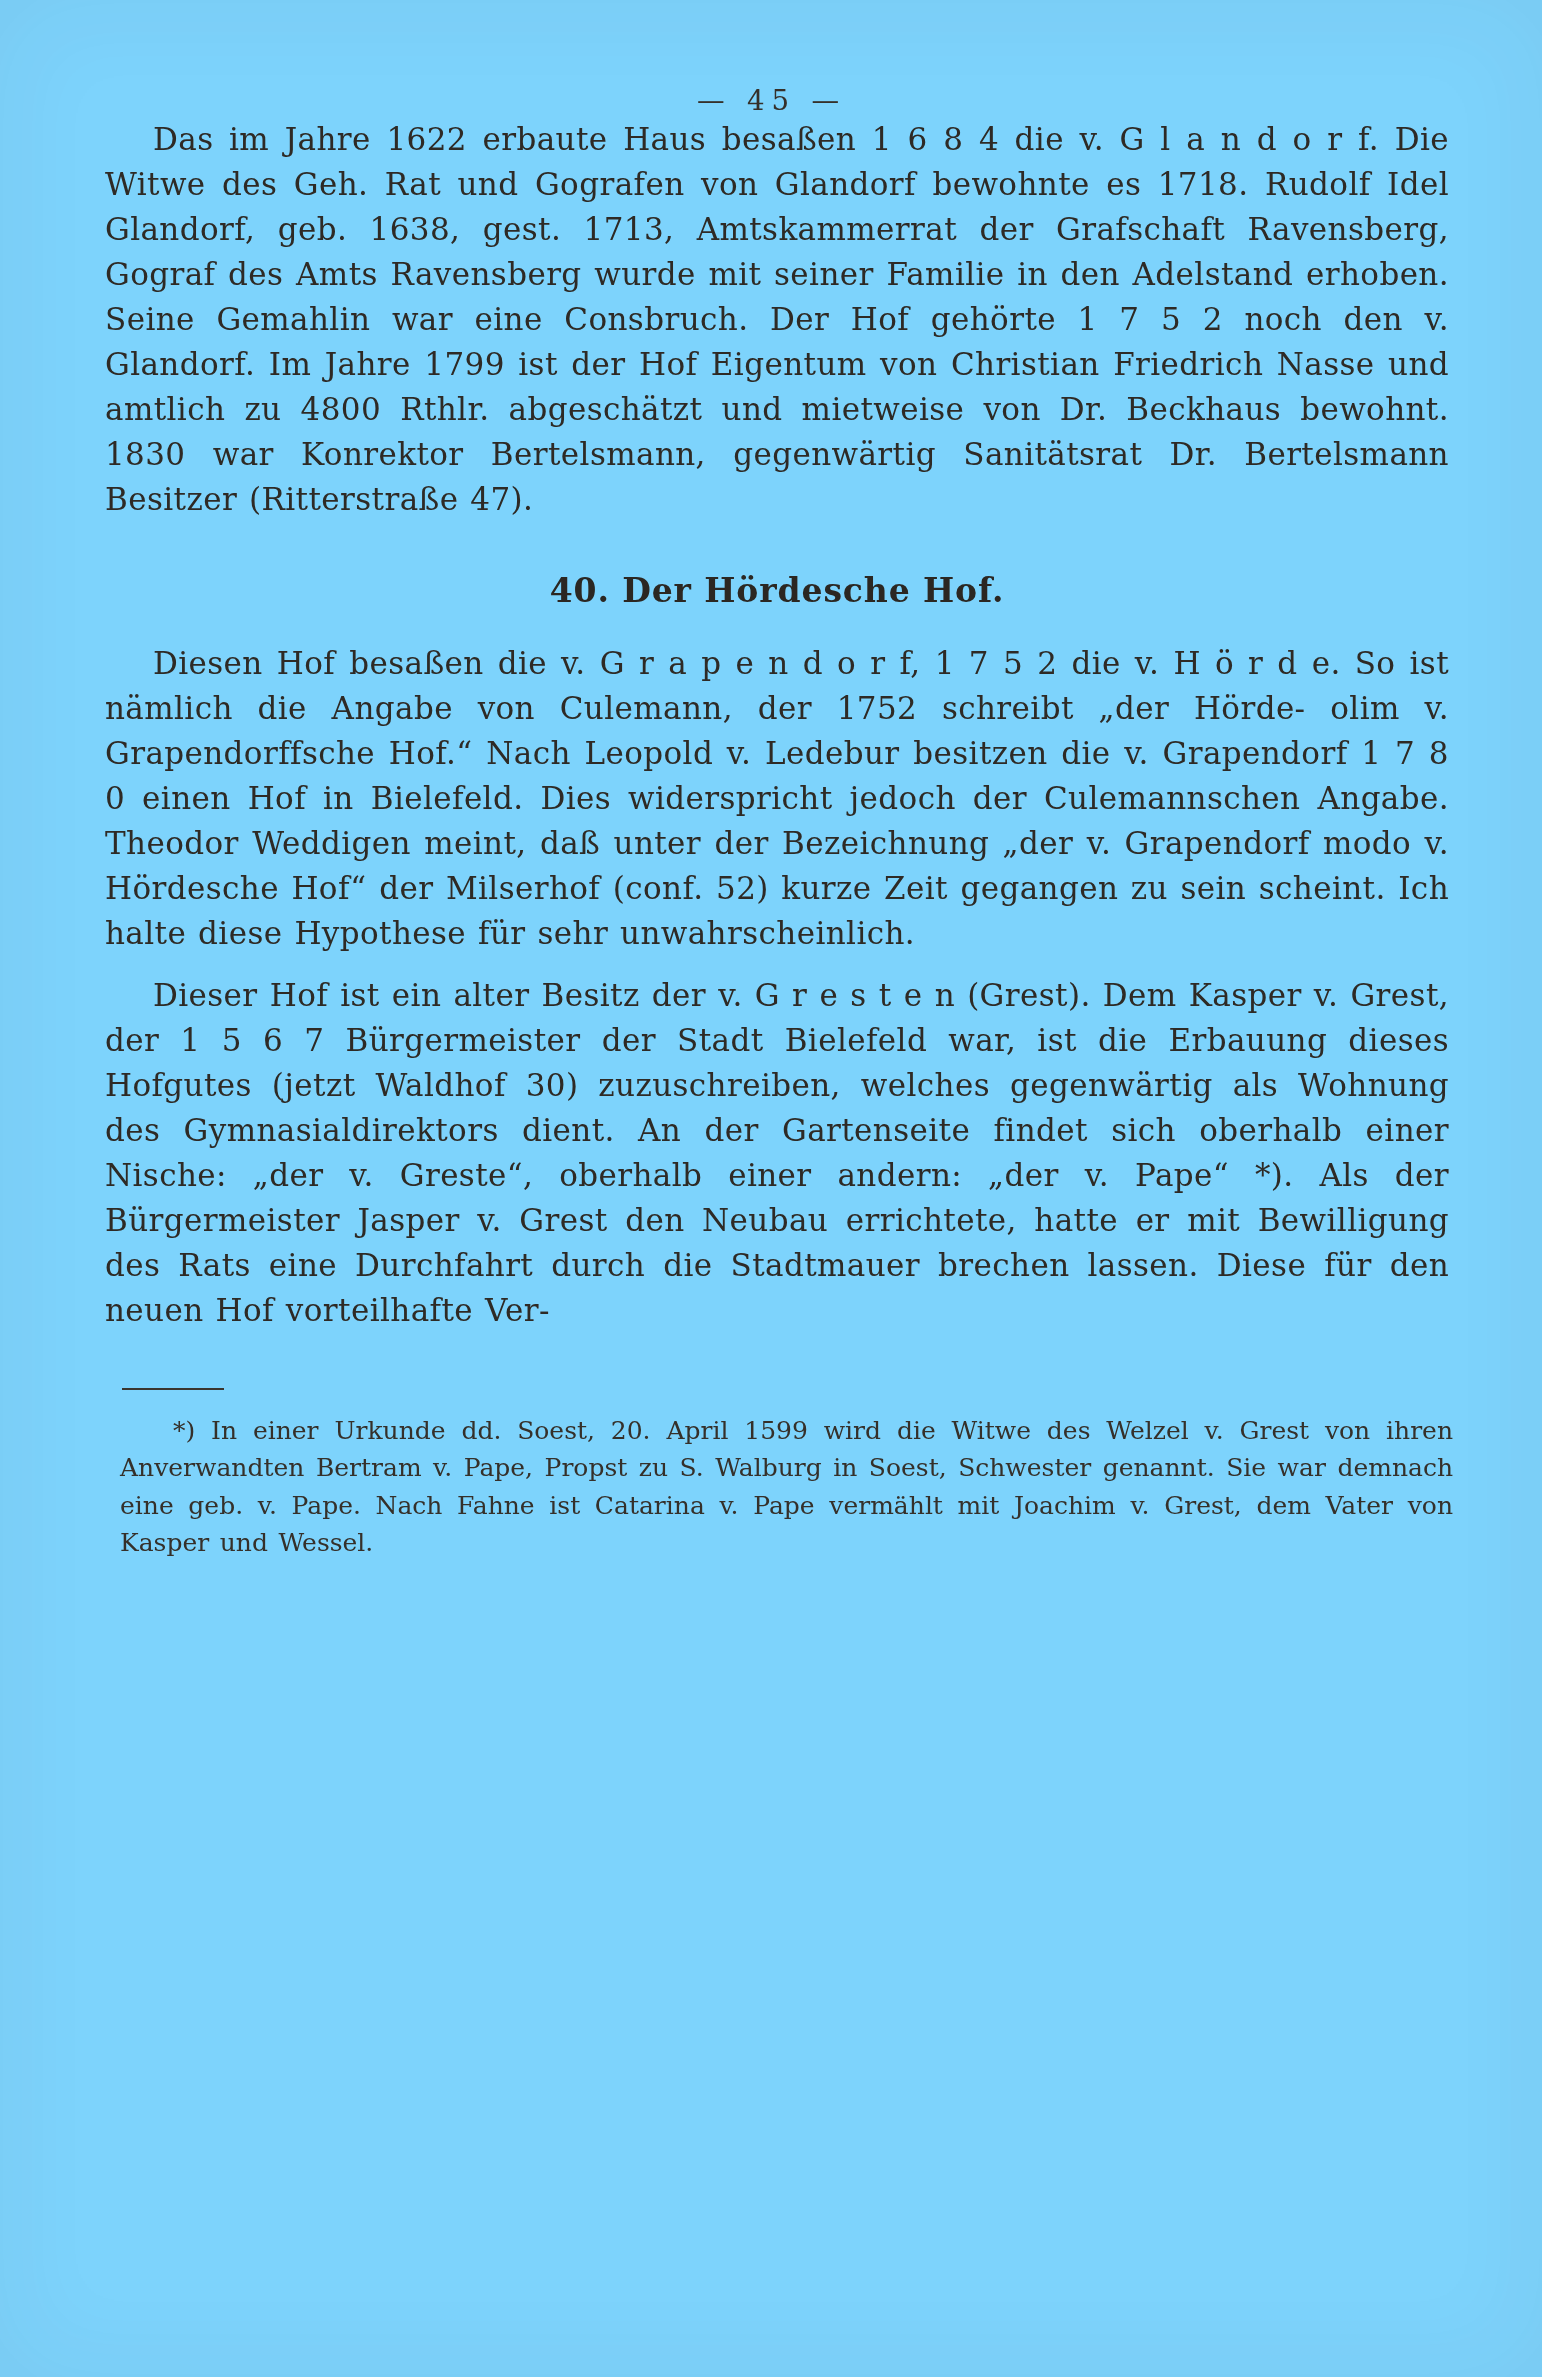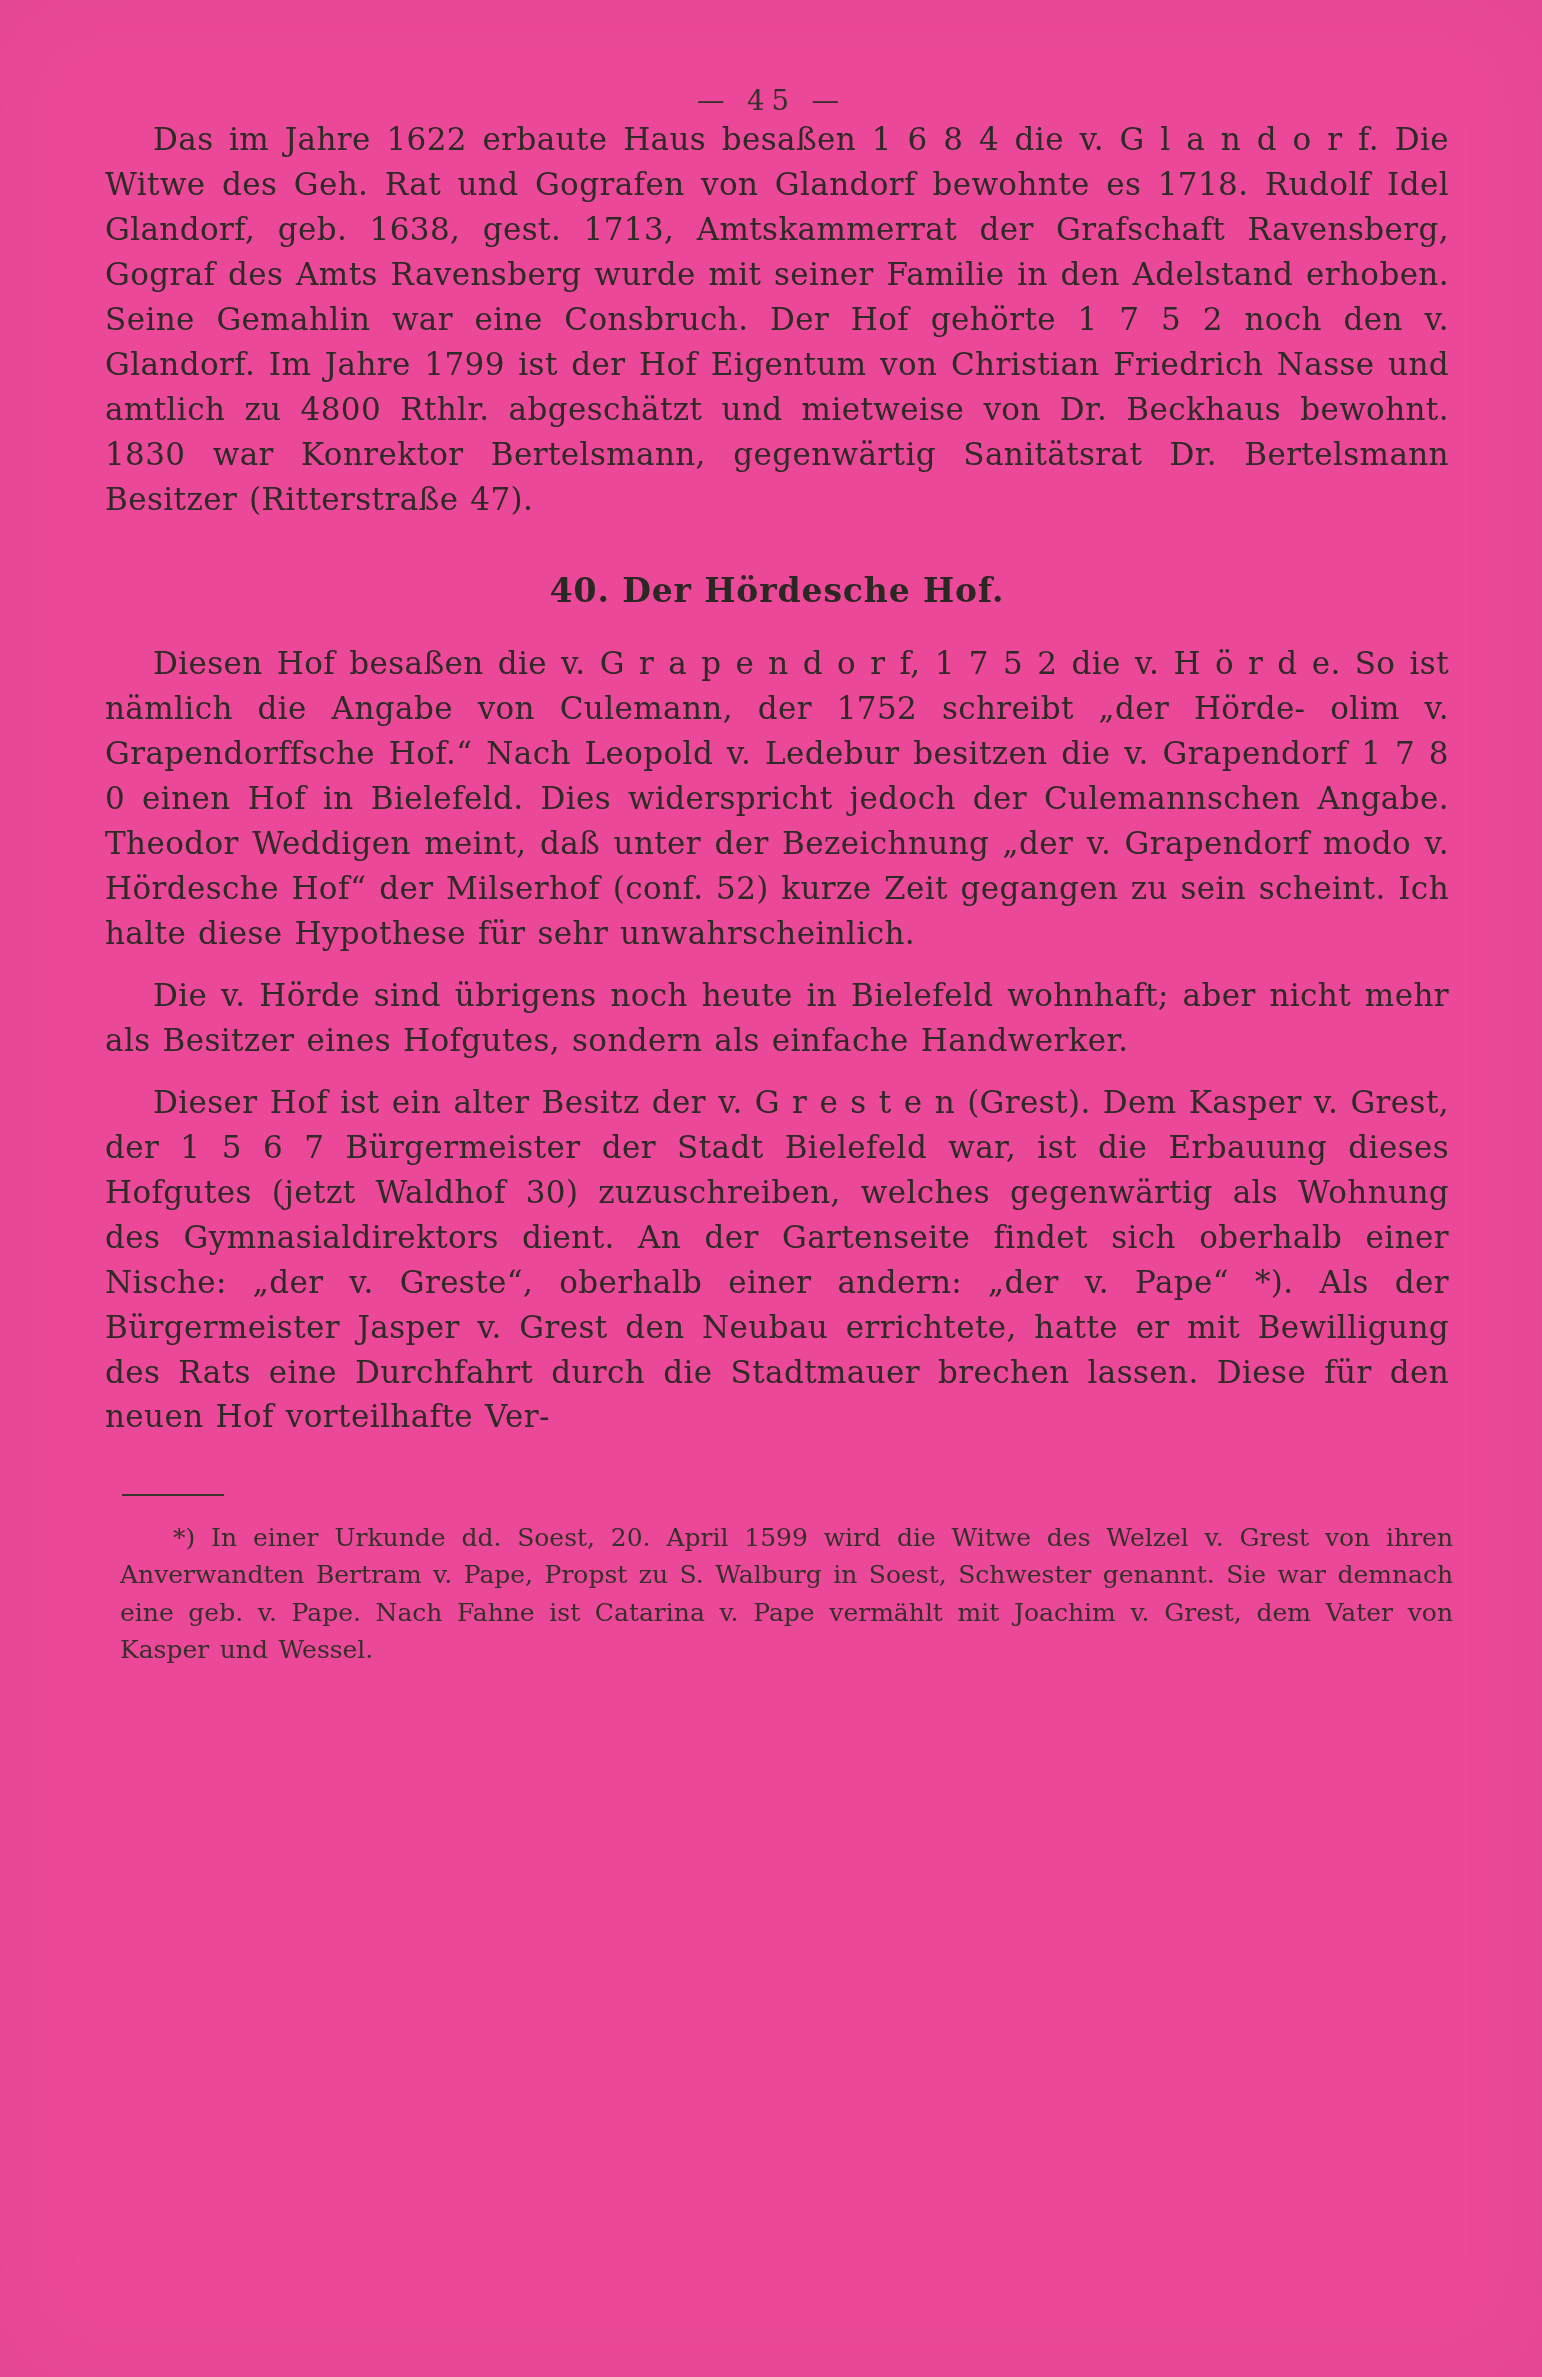--- a/index.html
+++ b/index.html
@@ -5,21 +5,21 @@
   html, body {
     margin: 0;
     padding: 0;
     background: #e8e6e1;
   }
   .page {
     position: relative;
     width: 1543px;
     height: 2377px;
     margin: 0 auto;
-    background: #ec4899;
+    background: #7dd3fc;
     box-shadow: inset 0 0 103px rgba(60,55,45,0.06);
     box-sizing: border-box;
     font-family: "DejaVu Serif", "Liberation Serif", serif;
     color: #2e2a25;
     overflow: hidden;
   }
   .page-number {
     padding-top: 84px;
     text-align: center;
     font-size: 27.6px;
@@ -80,21 +80,20 @@
 
   <div class="content">
 
     <div>
       <p class="para">Das im Jahre 1622 erbaute Haus besaßen 1 6 8 4 die v. G l a n d o r f. Die Witwe des Geh. Rat und Gografen von Glandorf bewohnte es 1718. Rudolf Idel Glandorf, geb. 1638, gest. 1713, Amtskammerrat der Grafschaft Ravensberg, Gograf des Amts Ravensberg wurde mit seiner Familie in den Adelstand erhoben. Seine Gemahlin war eine Consbruch. Der Hof gehörte 1 7 5 2 noch den v. Glandorf. Im Jahre 1799 ist der Hof Eigentum von Christian Friedrich Nasse und amtlich zu 4800 Rthlr. abgeschätzt und mietweise von Dr. Beckhaus bewohnt. 1830 war Konrektor Bertelsmann, gegenwärtig Sanitätsrat Dr. Bertelsmann Besitzer (Ritterstraße 47).</p>
     </div>
 
     <div>
       <h2 class="section-heading">40. Der Hördesche Hof.</h2>
       <p class="para">Diesen Hof besaßen die v. G r a p e n d o r f, 1 7 5 2 die v. H ö r d e. So ist nämlich die Angabe von Culemann, der 1752 schreibt „der Hörde- olim v. Grapendorffsche Hof.“ Nach Leopold v. Ledebur besitzen die v. Grapendorf 1 7 8 0 einen Hof in Bielefeld. Dies widerspricht jedoch der Culemannschen Angabe. Theodor Weddigen meint, daß unter der Bezeichnung „der v. Grapendorf modo v. Hördesche Hof“ der Milserhof (conf. 52) kurze Zeit gegangen zu sein scheint. Ich halte diese Hypothese für sehr unwahrscheinlich.</p>
-      <p class="para">Die v. Hörde sind übrigens noch heute in Bielefeld wohnhaft; aber nicht mehr als Besitzer eines Hofgutes, sondern als einfache Handwerker.</p>
     </div>
 
     <div>
       <p class="para">Dieser Hof ist ein alter Besitz der v. G r e s t e n (Grest). Dem Kasper v. Grest, der 1 5 6 7 Bürgermeister der Stadt Bielefeld war, ist die Erbauung dieses Hofgutes (jetzt Waldhof 30) zuzuschreiben, welches gegenwärtig als Wohnung des Gymnasialdirektors dient. An der Gartenseite findet sich oberhalb einer Nische: „der v. Greste“, oberhalb einer andern: „der v. Pape“ *). Als der Bürgermeister Jasper v. Grest den Neubau errichtete, hatte er mit Bewilligung des Rats eine Durchfahrt durch die Stadtmauer brechen lassen. Diese für den neuen Hof vorteilhafte Ver-</p>
     </div>
 
     <div class="footnote-block">
       <hr class="footnote-rule">
       <p class="footnote">*) In einer Urkunde dd. Soest, 20. April 1599 wird die Witwe des Welzel v. Grest von ihren Anverwandten Bertram v. Pape, Propst zu S. Walburg in Soest, Schwester genannt. Sie war demnach eine geb. v. Pape. Nach Fahne ist Catarina v. Pape vermählt mit Joachim v. Grest, dem Vater von Kasper und Wessel.</p>
     </div>

